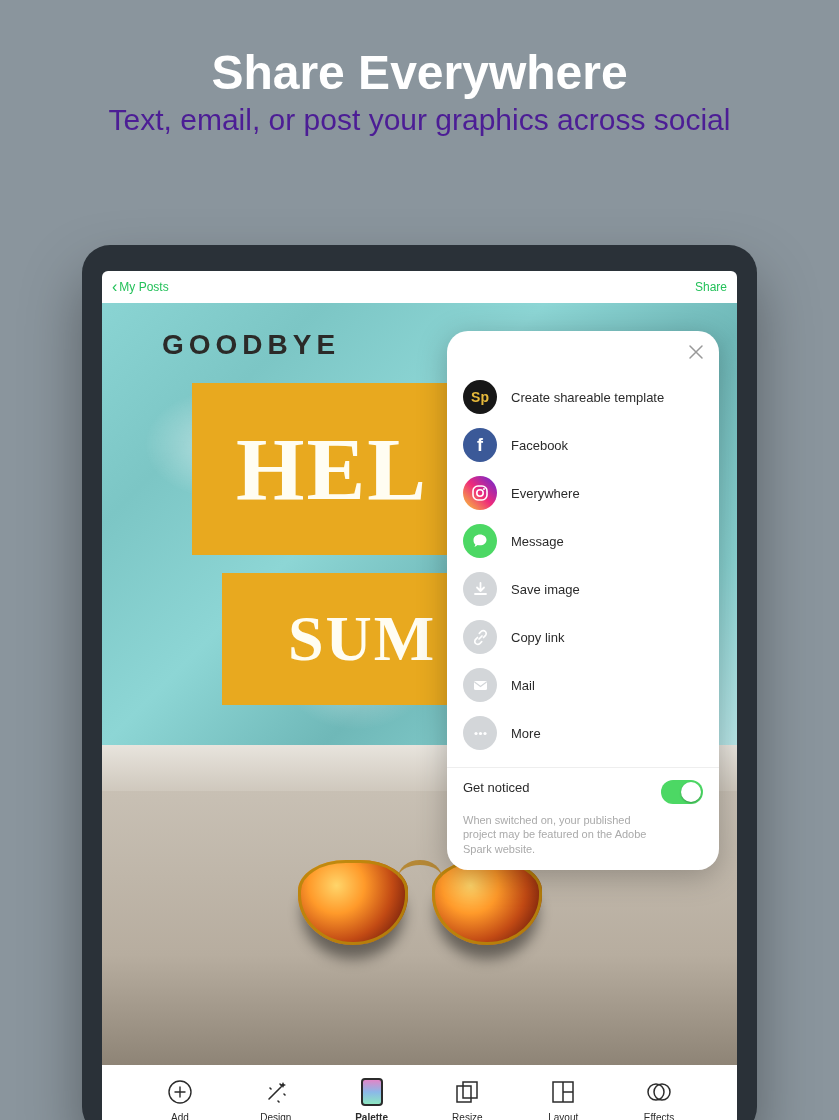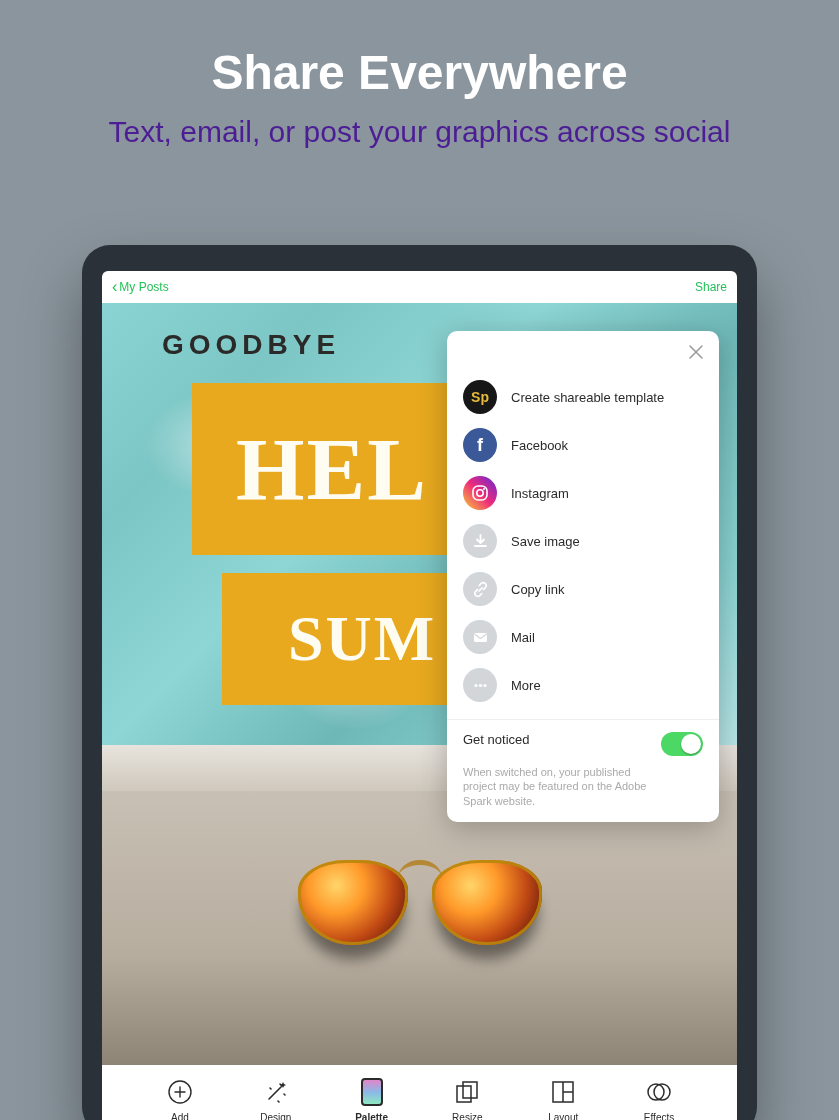--- a/index.html
+++ b/index.html
@@ -12,21 +12,20 @@
   position: relative;
 }
 .promo-header {
   text-align: center;
   padding: 45px 20px 20px;
   color: #fff;
 }
 .promo-title {
   font-size: 48px;
   font-weight: 800;
-  margin-bottom: 12px;
 }
 .promo-subtitle {
   font-size: 30px;
   font-weight: 400;
   line-height: 1.3;
   color: #4c1d95;
 }
 .tablet-frame {
   position: absolute;
   left: 82px;
@@ -142,21 +141,21 @@
   font-family: "Comic Sans MS", "Marker Felt", cursive;
 }
 .yellow-block.top { top: 80px; width: 280px; height: 172px; }
 .yellow-block.bottom { top: 270px; left: 120px; width: 280px; height: 132px; font-size: 64px;}
 .share-popover {
   position: absolute;
   top: 60px;
   right: 18px;
   width: 272px;
   background: #fff;
-  border-radius: 10px;
+  border-radius: 21px;
   box-shadow: 0 6px 30px rgba(0,0,0,.25);
   padding: 14px 16px 14px;
 }
 .popover-close {
   position: absolute;
   top: 12px;
   right: 14px;
   color: #999;
   cursor: pointer;
 }
@@ -324,21 +323,29 @@
           <div class="share-label">Facebook</div>
         </div>
         <div class="share-item">
           <div class="share-icon ic-ig">
             <svg width="18" height="18" viewBox="0 0 18 18">
                 <rect x="2" y="2" width="14" height="14" fill="none" stroke="#fff" stroke-width="1.6"></rect>
                 <circle cx="9" cy="9" r="3.2" fill="none" stroke="#fff" stroke-width="1.6"></circle>
                 <circle cx="13" cy="5" r="1" fill="#fff"></circle>
               </svg>
           </div>
-          <div class="share-label">Instagram</div>
+          <div class="share-label">Everywhere</div>
+        </div>
+        <div class="share-item">
+          <div class="share-icon ic-msg">
+            <svg width="18" height="18" viewBox="0 0 18 18">
+                <path d="M9 2.5c3.6 0 6.5 2.4 6.5 5.4 0 3-2.9 5.4-6.5 5.4-.8 0-1.6-.1-2.3-.3L3.5 15l.9-2.4C3.1 11.6 2.5 10 2.5 7.9 2.5 4.9 5.4 2.5 9 2.5z" fill="#fff"></path>
+              </svg>
+          </div>
+          <div class="share-label">Message</div>
         </div>
         <div class="share-item">
           <div class="share-icon ic-gray">
             <svg width="17" height="17" viewBox="0 0 17 17">
                 <path d="M8.5 2v8m0 0L5 6.5M8.5 10L12 6.5M3 13h11" stroke="#fff" stroke-width="1.8" fill="none" stroke-linecap="round" stroke-linejoin="round"></path>
               </svg>
           </div>
           <div class="share-label">Save image</div>
         </div>
         <div class="share-item">

